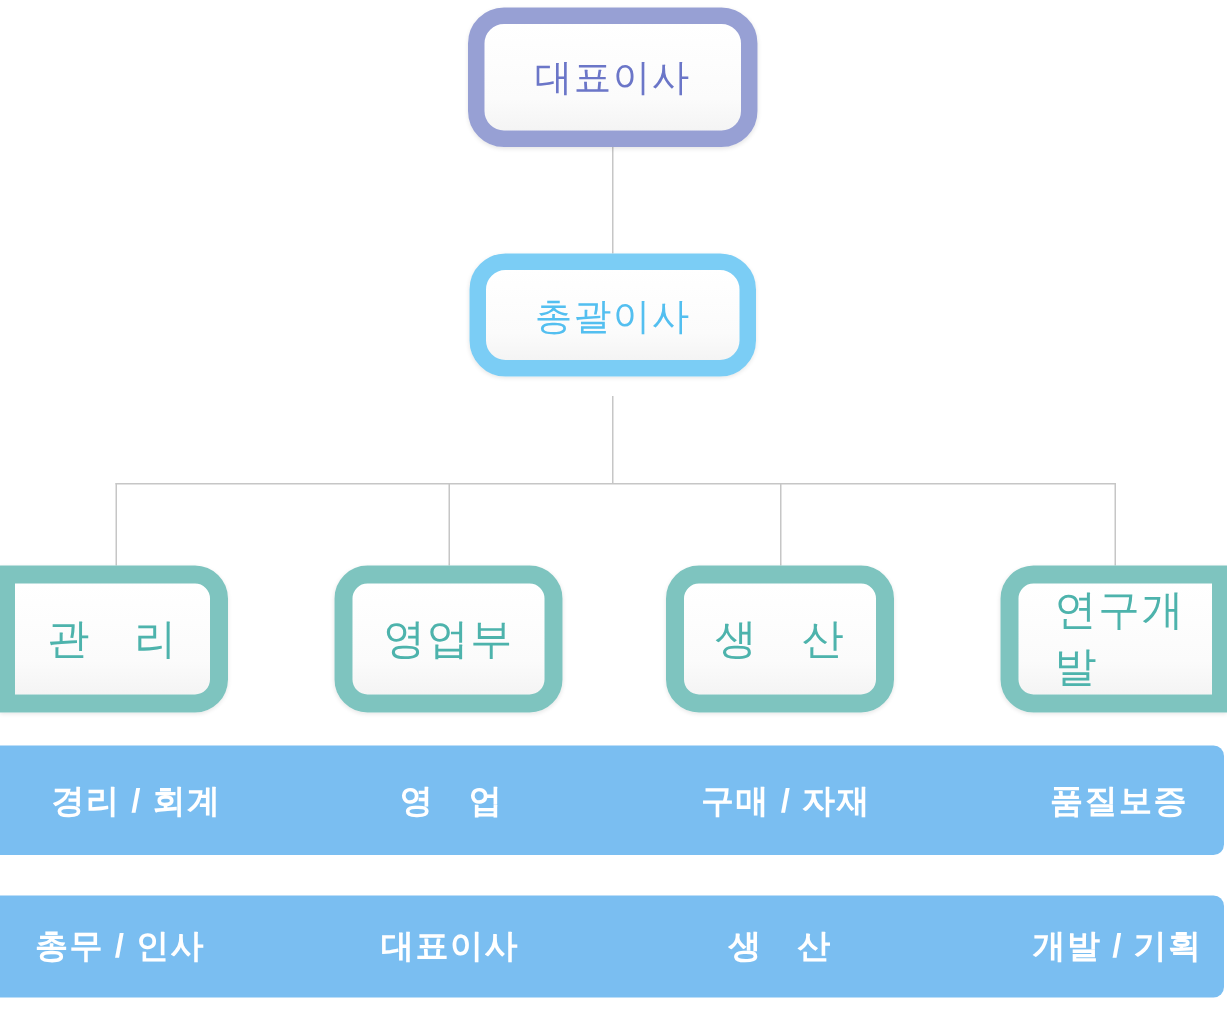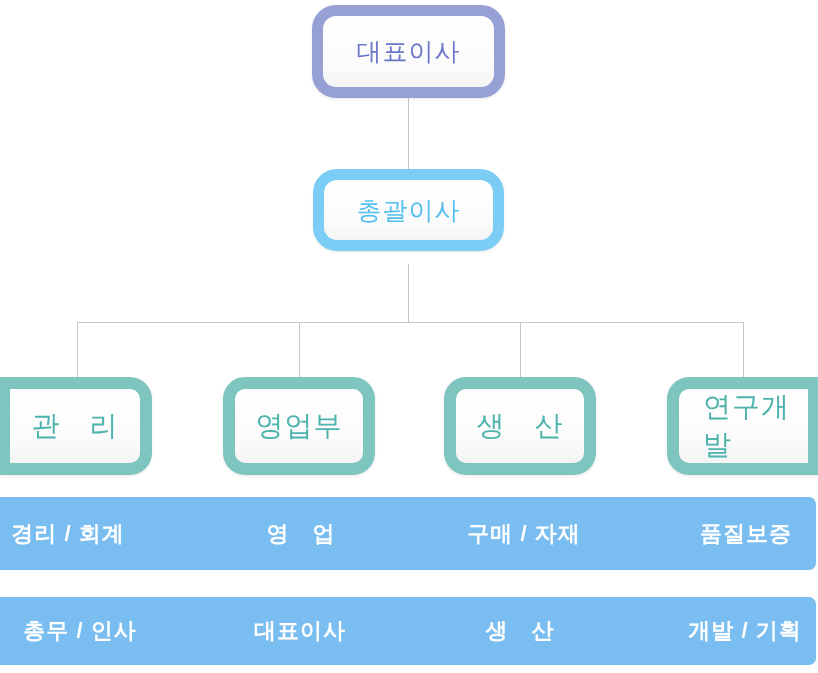--- a/index.html
+++ b/index.html
@@ -99,21 +99,21 @@
     <span>영업부</span>
   </div>
   <div class="node node-dept dept-2">
     <span>생　산</span>
   </div>
   <div class="node node-dept dept-3">
     <span>연구개발</span>
   </div>
 
   <div class="bar bar-1">
-    <span class="bar-label" style="left:68px;">경리 / 회계</span>
+    <span class="bar-label" style="left:91px;">경리 / 회계</span>
     <span class="bar-label" style="left:301px;">영　업</span>
     <span class="bar-label" style="left:524px;">구매 / 자재</span>
     <span class="bar-label" style="left:746px;">품질보증</span>
   </div>
 
   <div class="bar bar-2">
     <span class="bar-label" style="left:80px;">총무 / 인사</span>
     <span class="bar-label" style="left:300px;">대표이사</span>
     <span class="bar-label" style="left:520px;">생　산</span>
     <span class="bar-label" style="left:745px;">개발 / 기획</span>

